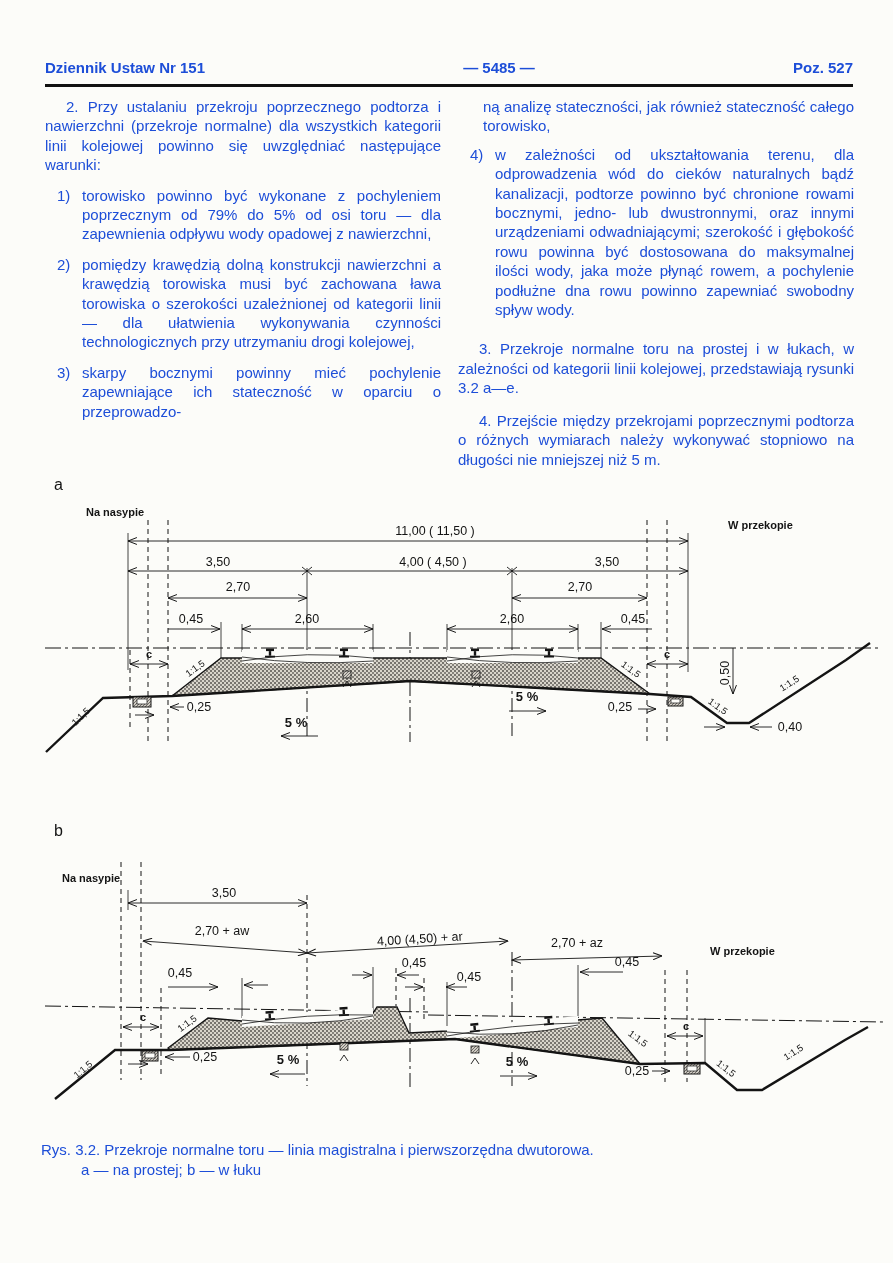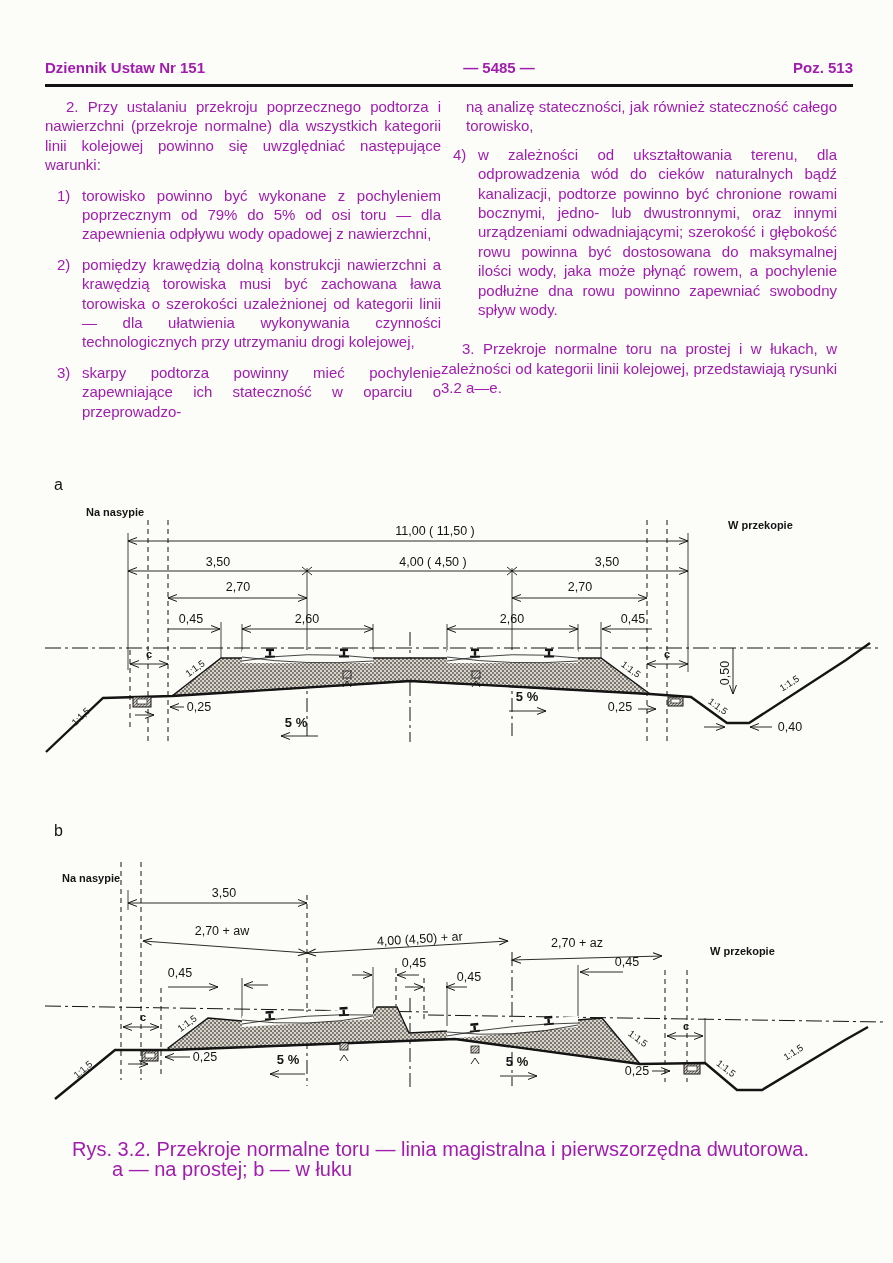--- a/index.html
+++ b/index.html
@@ -1,79 +1,80 @@
 <!DOCTYPE html>
 <html lang="pl"><head>
 <meta charset="utf-8">
 <style>
   html,body{margin:0;padding:0;}
   body{background:#e9e9e6;}
   .page{position:relative;width:893px;height:1263px;margin:0 auto;background:#fcfcf9;
-        font-family:"Liberation Sans",sans-serif;color:#a21caf;overflow:hidden;}
+        font-family:"Liberation Sans",sans-serif;color:#1d4ed8;overflow:hidden;}
   
   .hdr{position:absolute;top:59px;left:45px;width:808px;display:flex;
        justify-content:space-between;font-size:15px;font-weight:700;}
   .hdr .c{font-weight:700;}
   .rule{position:absolute;top:84px;left:45px;width:808px;height:3px;background:#111;}
   
-  .cols{position:absolute;top:97px;left:45px;width:810px;display:flex;
+  .cols{position:absolute;top:97px;left:45px;width:810px;display:flex;gap:17px;
         font-size:15px;line-height:19.4px;}
   .col{width:396px;text-align:justify;}
   .p-ind{text-indent:21px;margin:0 0 11px 0;}
   .li{display:flex;margin:11px 0 11px 12px;}
   .li .n{width:25px;flex:none;}
   .li .t{flex:1;text-align:justify;}
   .cont{padding-left:25px;margin:0 0 9px 0;}
   
   .fig{position:absolute;left:0;width:893px;}
   svg text{fill:#141414;font-family:"Liberation Sans",sans-serif;}
   .dim{font-size:12.5px;}
   .dimb{font-size:13px;font-weight:700;}
   .note{font-size:11px;font-weight:700;}
   .slp{font-size:9.5px;}
   .figlab{font-size:16px;}
   
-  .cap{position:absolute;top:1140px;left:72px;font-size:20px;line-height:19.5px;}
+  .cap{position:absolute;top:1140px;left:41px;font-size:15px;line-height:19.5px;}
   .cap .l2{margin-left:40px;}
 </style>
 </head>
 <body>
 
 <div class="page">
 
   <div class="hdr">
     <span>Dziennik Ustaw Nr 151</span>
     <span class="c">— 5485 —</span>
-    <span>Poz. 513</span>
+    <span>Poz. 527</span>
   </div>
   <div class="rule"></div>
 
   <div class="cols">
     <div class="col">
       <p class="p-ind">2. Przy ustalaniu przekroju poprzecznego podtorza i nawierzchni (przekroje normalne) dla wszystkich kategorii linii kolejowej powinno się uwzględniać następujące warunki:</p>
       <div class="li">
         <span class="n">1)</span>
         <span class="t">torowisko powinno być wykonane z pochyleniem poprzecznym od 79% do 5% od osi toru — dla zapewnienia odpływu wody opadowej z nawierzchni,</span>
       </div>
       <div class="li">
         <span class="n">2)</span>
         <span class="t">pomiędzy krawędzią dolną konstrukcji nawierzchni a krawędzią torowiska musi być zachowana ława torowiska o szerokości uzależnionej od kategorii linii — dla ułatwienia wykonywania czynności technologicznych przy utrzymaniu drogi kolejowej,</span>
       </div>
       <div class="li">
         <span class="n">3)</span>
-        <span class="t">skarpy podtorza powinny mieć pochylenie zapewniające ich stateczność w oparciu o przeprowadzo-</span>
+        <span class="t">skarpy bocznymi powinny mieć pochylenie zapewniające ich stateczność w oparciu o przeprowadzo-</span>
       </div>
     </div>
     <div class="col">
       <p class="cont">ną analizę stateczności, jak również stateczność całego torowisko,</p>
       <div class="li" style="margin-top:4px">
         <span class="n">4)</span>
         <span class="t">w zależności od ukształtowania terenu, dla odprowadzenia wód do cieków naturalnych bądź kanalizacji, podtorze powinno być chronione rowami bocznymi, jedno- lub dwustronnymi, oraz innymi urządzeniami odwadniającymi; szerokość i głębokość rowu powinna być dostosowana do maksymalnej ilości wody, jaka może płynąć rowem, a pochylenie podłużne dna rowu powinno zapewniać swobodny spływ wody.</span>
       </div>
       <p class="p-ind" style="margin-top:20px">3. Przekroje normalne toru na prostej i w łukach, w zależności od kategorii linii kolejowej, przedstawiają rysunki 3.2 a—e.</p>
+      <p class="p-ind" style="margin-top:13px">4. Przejście między przekrojami poprzecznymi podtorza o różnych wymiarach należy wykonywać stopniowo na długości nie mniejszej niż 5 m.</p>
     </div>
   </div>
 
   <svg width="0" height="0" style="position:absolute">
     <defs>
       <marker id="ah" viewBox="0 0 10 8" refX="9.5" refY="4" markerWidth="11" markerHeight="9" orient="auto-start-reverse">
         <path d="M0.5 0.5 L9.5 4 L0.5 7.5" fill="none" stroke="#141414" stroke-width="1"></path>
       </marker>
       <pattern id="bal" width="4" height="4" patternUnits="userSpaceOnUse">
         <rect width="4" height="4" fill="#d9d5cb"></rect>

